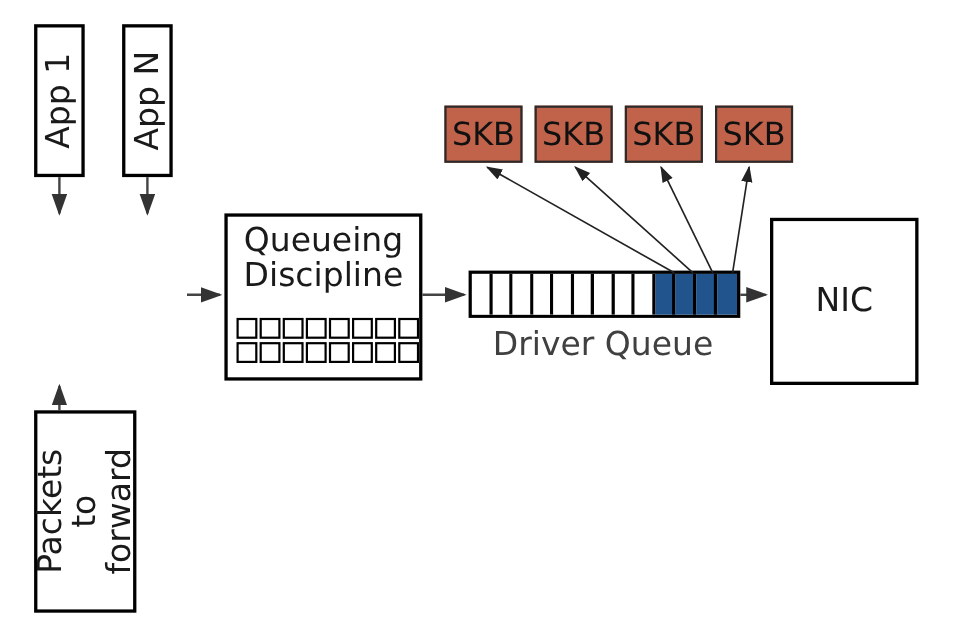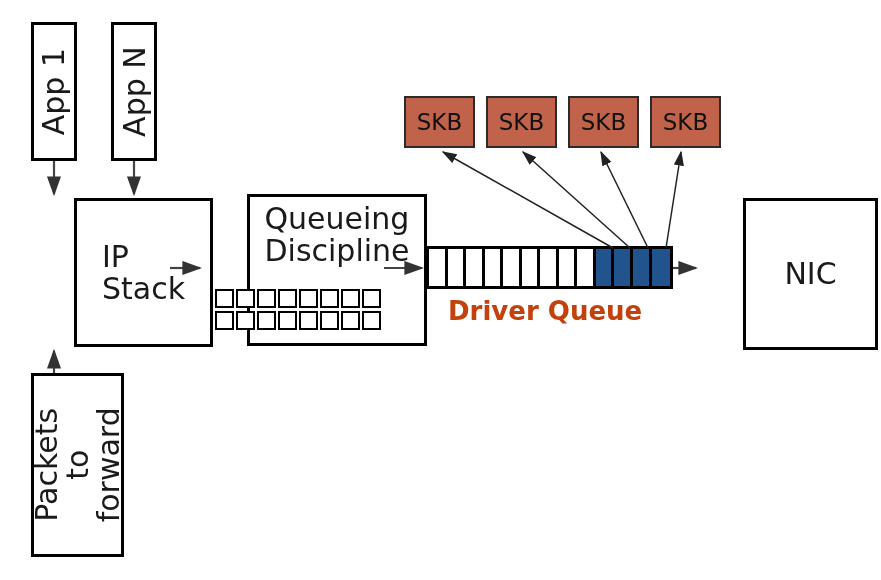--- a/index.html
+++ b/index.html
@@ -18,23 +18,22 @@
     overflow: hidden;
   }
   .box {
     position: absolute;
     box-sizing: border-box;
     border: 3px solid #000000;
     background: #ffffff;
     display: flex;
     align-items: center;
     justify-content: center;
-    text-align: left;
+    text-align: right;
     color: #1a1a1a;
-    margin-left: 43px;
   }
   .vtext {
     position: absolute;
     box-sizing: border-box;
     border: 3px solid #000000;
     background: #ffffff;
     display: flex;
     align-items: center;
     justify-content: center;
   }
@@ -52,21 +51,21 @@
     white-space: pre-line;
     color: #1a1a1a;
   }
   .skb {
     position: absolute;
     box-sizing: border-box;
     border: 2px solid #2b2b2b;
     display: flex;
     align-items: center;
     justify-content: center;
-    font-size: 23px;
+    font-size: 29px;
     color: #111111;
   }
   .qd-grid {
     position: absolute;
     display: flex;
     flex-direction: column;
     gap: 3px;
   }
   .qd-row {
     display: flex;
@@ -92,24 +91,23 @@
     width: 19px;
     height: 100%;
     border-right: 3px solid #000000;
     background: #ffffff;
   }
   .dq-cell:last-child {
     border-right: none;
   }
   .dq-label {
     position: absolute;
-    font-size: 26px;
-    color: #c2410c;
+    font-size: 30px;
+    color: #404040;
     white-space: nowrap;
-    font-weight: bold;
   }
   svg.overlay {
     position: absolute;
     left: 0;
     top: 0;
     width: 881px;
     height: 580px;
     pointer-events: none;
   }
 </style>
@@ -119,24 +117,20 @@
 <div id="canvas">
 
   <div class="vtext" style="left:31px; top:22px; width:46px; height:139px;">
     <span class="rot">App 1</span>
   </div>
 
   <div class="vtext" style="left:111px; top:22px; width:46px; height:139px;">
     <span class="rot">App N</span>
   </div>
 
-  <div class="box" style="left:31px; top:198px; width:139px; height:149px;">
-    <span class="boxlabel">IP
-Stack</span>
-  </div>
 
   <div class="vtext" style="left:31px; top:373px; width:93px; height:184px;">
     <span class="rot" style="white-space:pre-line;">Packets to
 forward</span>
   </div>
 
   <div class="box" style="left:204px; top:194px; width:180px; height:152px; align-items:flex-start; justify-content:center; padding-top:6px;">
     <span class="boxlabel">Queueing
 Discipline</span>
   </div>

